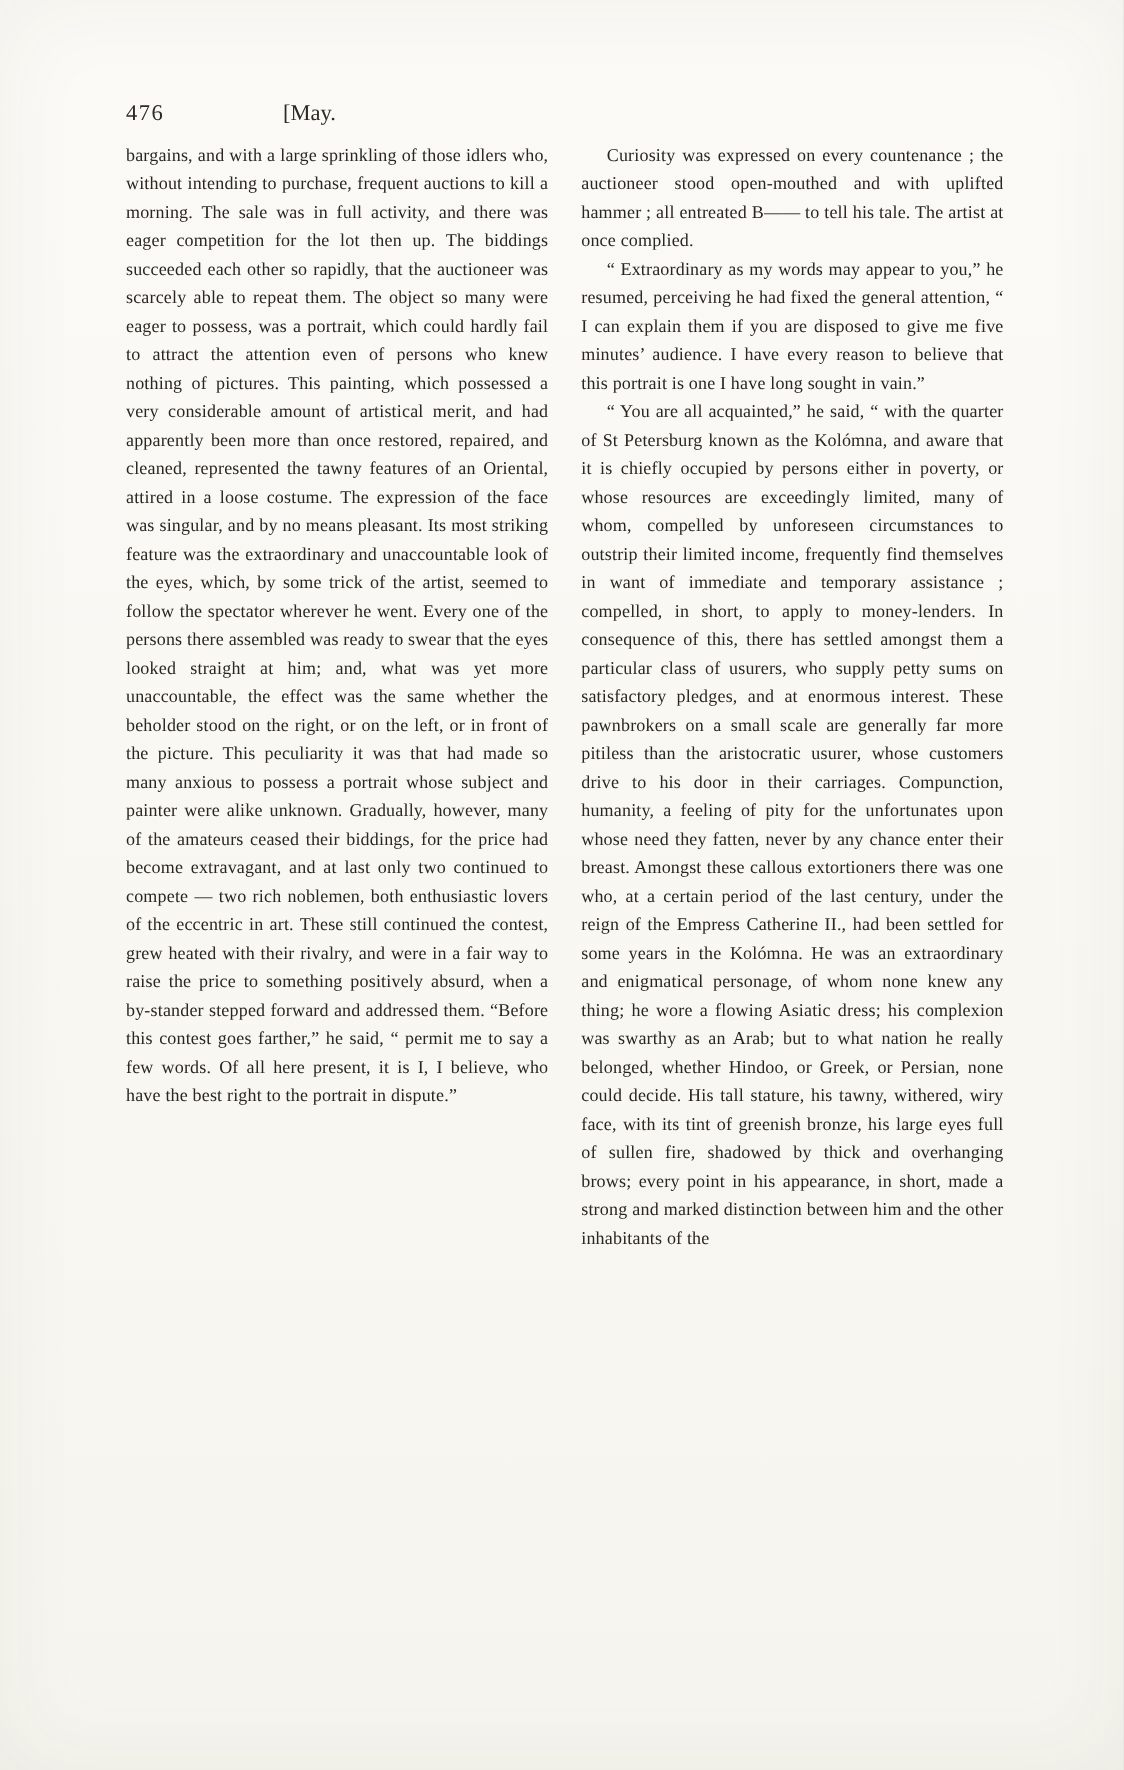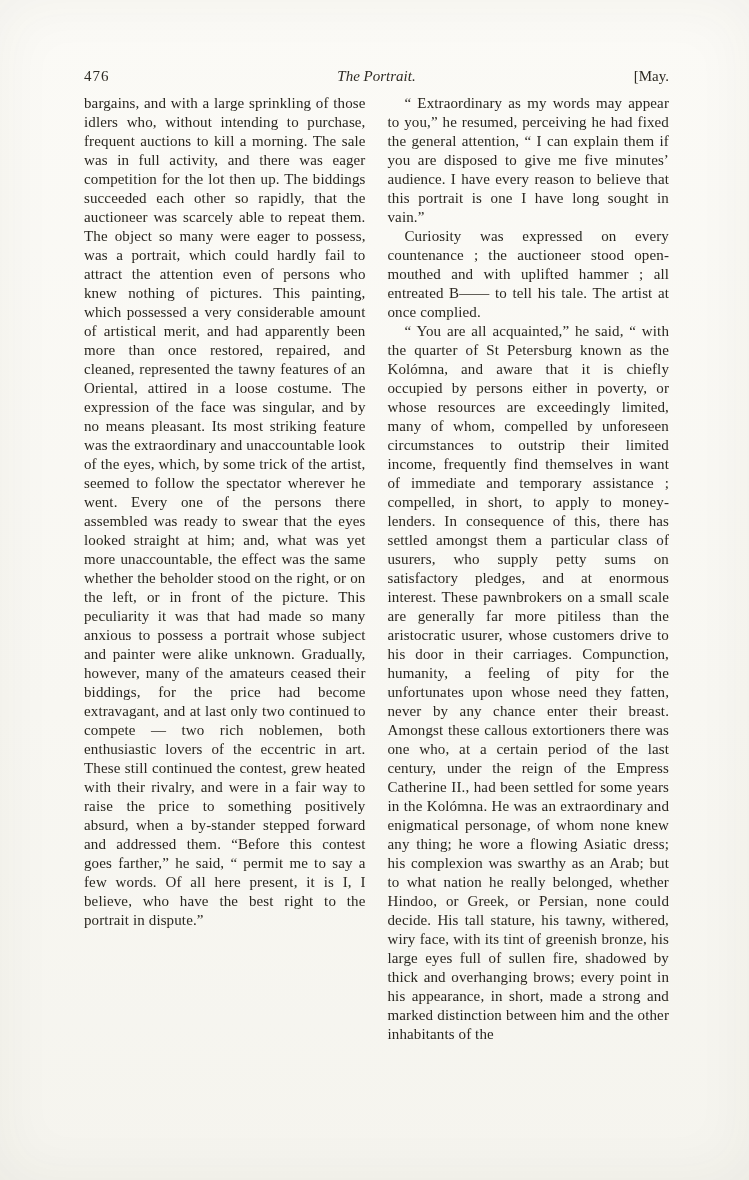--- a/index.html
+++ b/index.html
@@ -43,43 +43,42 @@
     text-align: right;
   }
   .columns {
     display: flex;
     gap: 22px;
   }
   .col {
     flex: 1;
     min-width: 0;
     text-align: justify;
-    font-size: 15px;
+    font-size: 12px;
     line-height: 19px;
     letter-spacing: 0.12px;
   }
   .para {
     margin: 0;
   }
   .para.indent {
     text-indent: 17px;
   }
 </style>
 </head>
 <body>
 
 <div class="page">
   <header class="page-header">
     <span class="page-num">476</span>
-    <span class="running-title">The Portrait.</span>
     <span class="issue">[May.</span>
   </header>
   <main class="columns">
     <section class="col">
         <p class="para">bargains, and with a large sprinkling of those idlers who, without intending to purchase, frequent auctions to kill a morning. The sale was in full activity, and there was eager competition for the lot then up. The biddings succeeded each other so rapidly, that the auctioneer was scarcely able to repeat them. The object so many were eager to possess, was a portrait, which could hardly fail to attract the attention even of persons who knew nothing of pictures. This painting, which possessed a very considerable amount of artistical merit, and had apparently been more than once restored, repaired, and cleaned, represented the tawny features of an Oriental, attired in a loose costume. The expression of the face was singular, and by no means pleasant. Its most striking feature was the extraordinary and unaccountable look of the eyes, which, by some trick of the artist, seemed to follow the spectator wherever he went. Every one of the persons there assembled was ready to swear that the eyes looked straight at him; and, what was yet more unaccountable, the effect was the same whether the beholder stood on the right, or on the left, or in front of the picture. This peculiarity it was that had made so many anxious to possess a portrait whose subject and painter were alike unknown. Gradually, however, many of the amateurs ceased their biddings, for the price had become extravagant, and at last only two continued to compete — two rich noblemen, both enthusiastic lovers of the eccentric in art. These still continued the contest, grew heated with their rivalry, and were in a fair way to raise the price to something positively absurd, when a by-stander stepped forward and addressed them. “Before this contest goes farther,” he said, “ permit me to say a few words. Of all here present, it is I, I believe, who have the best right to the portrait in dispute.”</p>
       </section>
     <section class="col">
+        <p class="para indent">Curiosity was expressed on every countenance ; the auctioneer stood open-mouthed and with uplifted hammer ; all entreated B—— to tell his tale. The artist at once complied.</p>
         <p class="para indent">“ Extraordinary as my words may appear to you,” he resumed, perceiving he had fixed the general attention, “ I can explain them if you are disposed to give me five minutes’ audience. I have every reason to believe that this portrait is one I have long sought in vain.”</p>
-        <p class="para indent">Curiosity was expressed on every countenance ; the auctioneer stood open-mouthed and with uplifted hammer ; all entreated B—— to tell his tale. The artist at once complied.</p>
         <p class="para indent">“ You are all acquainted,” he said, “ with the quarter of St Petersburg known as the Kolómna, and aware that it is chiefly occupied by persons either in poverty, or whose resources are exceedingly limited, many of whom, compelled by unforeseen circumstances to outstrip their limited income, frequently find themselves in want of immediate and temporary assistance ; compelled, in short, to apply to money-lenders. In consequence of this, there has settled amongst them a particular class of usurers, who supply petty sums on satisfactory pledges, and at enormous interest. These pawnbrokers on a small scale are generally far more pitiless than the aristocratic usurer, whose customers drive to his door in their carriages. Compunction, humanity, a feeling of pity for the unfortunates upon whose need they fatten, never by any chance enter their breast. Amongst these callous extortioners there was one who, at a certain period of the last century, under the reign of the Empress Catherine II., had been settled for some years in the Kolómna. He was an extraordinary and enigmatical personage, of whom none knew any thing; he wore a flowing Asiatic dress; his complexion was swarthy as an Arab; but to what nation he really belonged, whether Hindoo, or Greek, or Persian, none could decide. His tall stature, his tawny, withered, wiry face, with its tint of greenish bronze, his large eyes full of sullen fire, shadowed by thick and overhanging brows; every point in his appearance, in short, made a strong and marked distinction between him and the other inhabitants of the</p>
       </section>
   </main>
 </div>
 
 </body></html>

